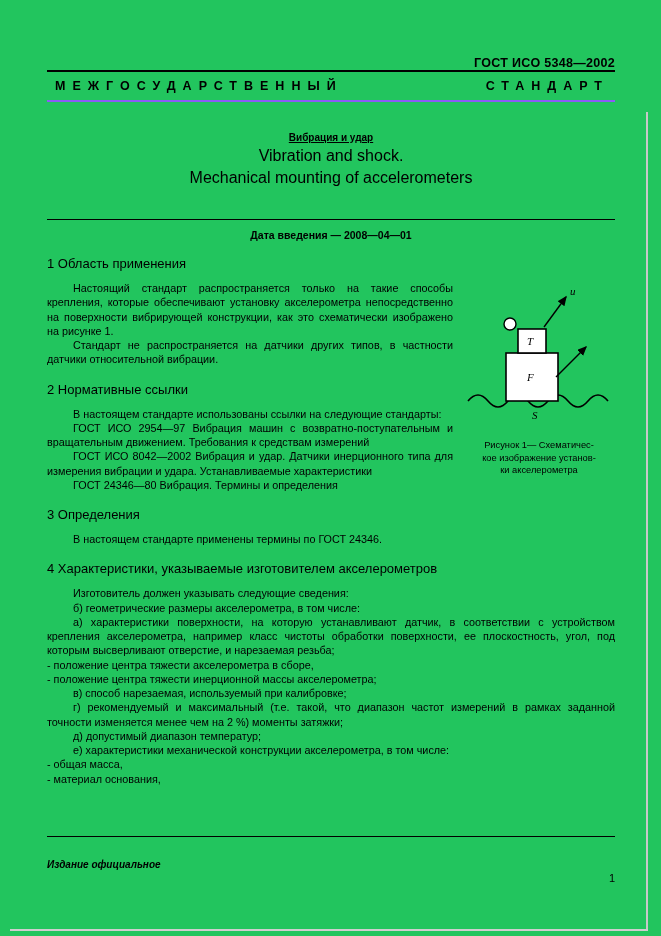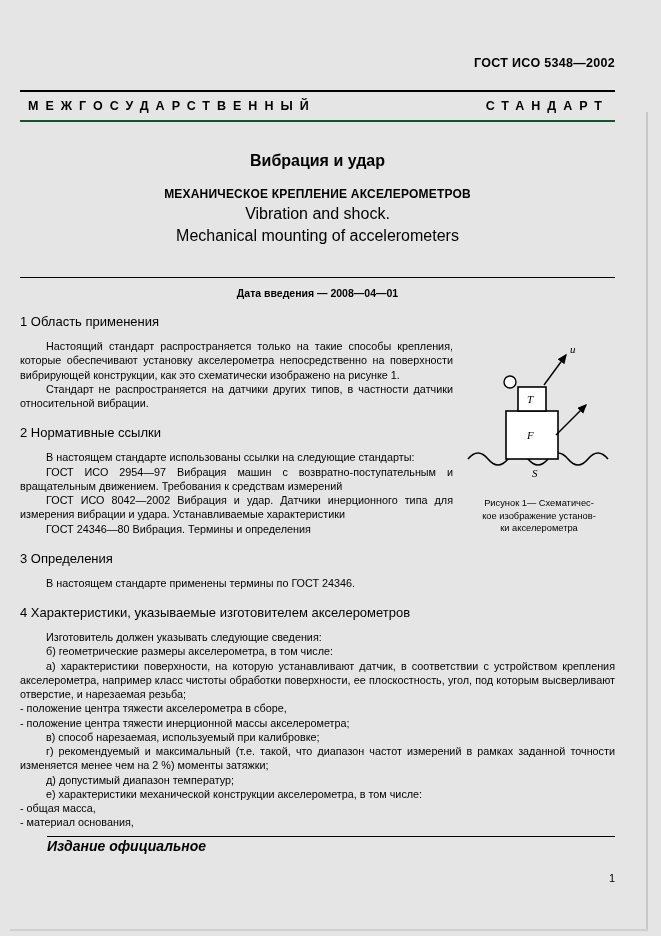--- a/index.html
+++ b/index.html
@@ -2,38 +2,37 @@
 <html><head>
 <meta charset="utf-8">
 <style>
   * { margin:0; padding:0; box-sizing:border-box; }
   html,body { background:#ffffff; }
   body {
     width:661px; height:936px;
     font-family:"Liberation Sans", sans-serif;
     color:#000; position:relative; overflow:hidden;
   }
-  .page { position:absolute; inset:0; padding:56px 46px 0 20px; background:#e5e5e5; }
+  .page { position:absolute; inset:0; padding:56px 46px 0 47px; background:#22c55e; }
 
   .scan-edge-right { position:absolute; right:13px; top:112px; bottom:6px; width:2px; background:#c8c8c8; }
   .scan-edge-bottom { position:absolute; left:10px; right:13px; bottom:5px; height:2px; background:#cfcfcf; }
 
   .header-code { text-align:right; font-weight:bold; font-size:12.5px; letter-spacing:.3px; }
 
   .banner {
-    margin-top:20px;
-    border-top:2px solid #000; border-bottom:2px solid #14532d;
+    border-top:2px solid #000; border-bottom:2px solid #8b5cf6;
     padding:7px 6px 7px 8px;
     display:flex; justify-content:space-between; align-items:center;
     font-weight:bold; font-size:12.5px;
   }
   .banner span { letter-spacing:7px; white-space:nowrap; }
 
   .titles { text-align:center; margin-top:30px; }
-  .title-subject { font-weight:bold; font-size:16px; }
+  .title-subject { font-weight:bold; font-size:10px;text-decoration:underline; }
   .title-main { font-weight:bold; font-size:12px; margin-top:17px; letter-spacing:.2px; }
   .title-en { font-size:16px; margin-top:4px; }
   .title-en:first-of-type { margin-top:16px; }
 
   .rule { border:none; border-top:1.2px solid #000; margin-top:32px; }
 
   .intro-date { text-align:center; font-weight:bold; font-size:10.5px; margin-top:9px; }
 
   h2.sec { font-size:13px; font-weight:normal; margin:15px 0 10px 0; }
   .body-p { font-size:10.8px; line-height:1.32; text-align:justify; text-indent:26px; }
@@ -42,38 +41,37 @@
   .figure {
     float:right; width:152px; margin:2px 0 6px 10px;
     text-align:center;
   }
   .figure svg { display:block; margin:0 auto; }
   .fig-caption { font-size:9.3px; line-height:1.35; margin-top:6px; }
   .fig-label { font-family:"Liberation Serif", serif; font-style:italic; font-size:11px; }
 
   .footer { position:absolute; left:47px; right:46px; top:836px; }
   .footer-rule { border:none; border-top:1.2px solid #000; }
-  .edition { font-size:14px; font-weight:bold; font-style:italic; margin-top:1px; }
+  .edition { font-size:10px; font-weight:bold; font-style:italic; margin-top:22px; }
   .page-num { position:absolute; right:46px; top:872px; font-size:11px; }
 </style>
 </head>
 <body>
 
 <div class="page">
 
   <div class="header-code">ГОСТ ИСО 5348—2002</div>
 
   <div class="banner">
     <span>МЕЖГОСУДАРСТВЕННЫЙ</span>
     <span>СТАНДАРТ</span>
   </div>
 
   <div class="titles">
     <div class="title-subject">Вибрация и удар</div>
-    <div class="title-main">МЕХАНИЧЕСКОЕ КРЕПЛЕНИЕ АКСЕЛЕРОМЕТРОВ</div>
     <div class="title-en">Vibration and shock.</div>
     <div class="title-en">Mechanical mounting of accelerometers</div>
   </div>
 
   <hr class="rule">
 
   <div class="intro-date">Дата введения — 2008—04—01</div>
 
   <h2 class="sec">1  Область применения</h2>
 

